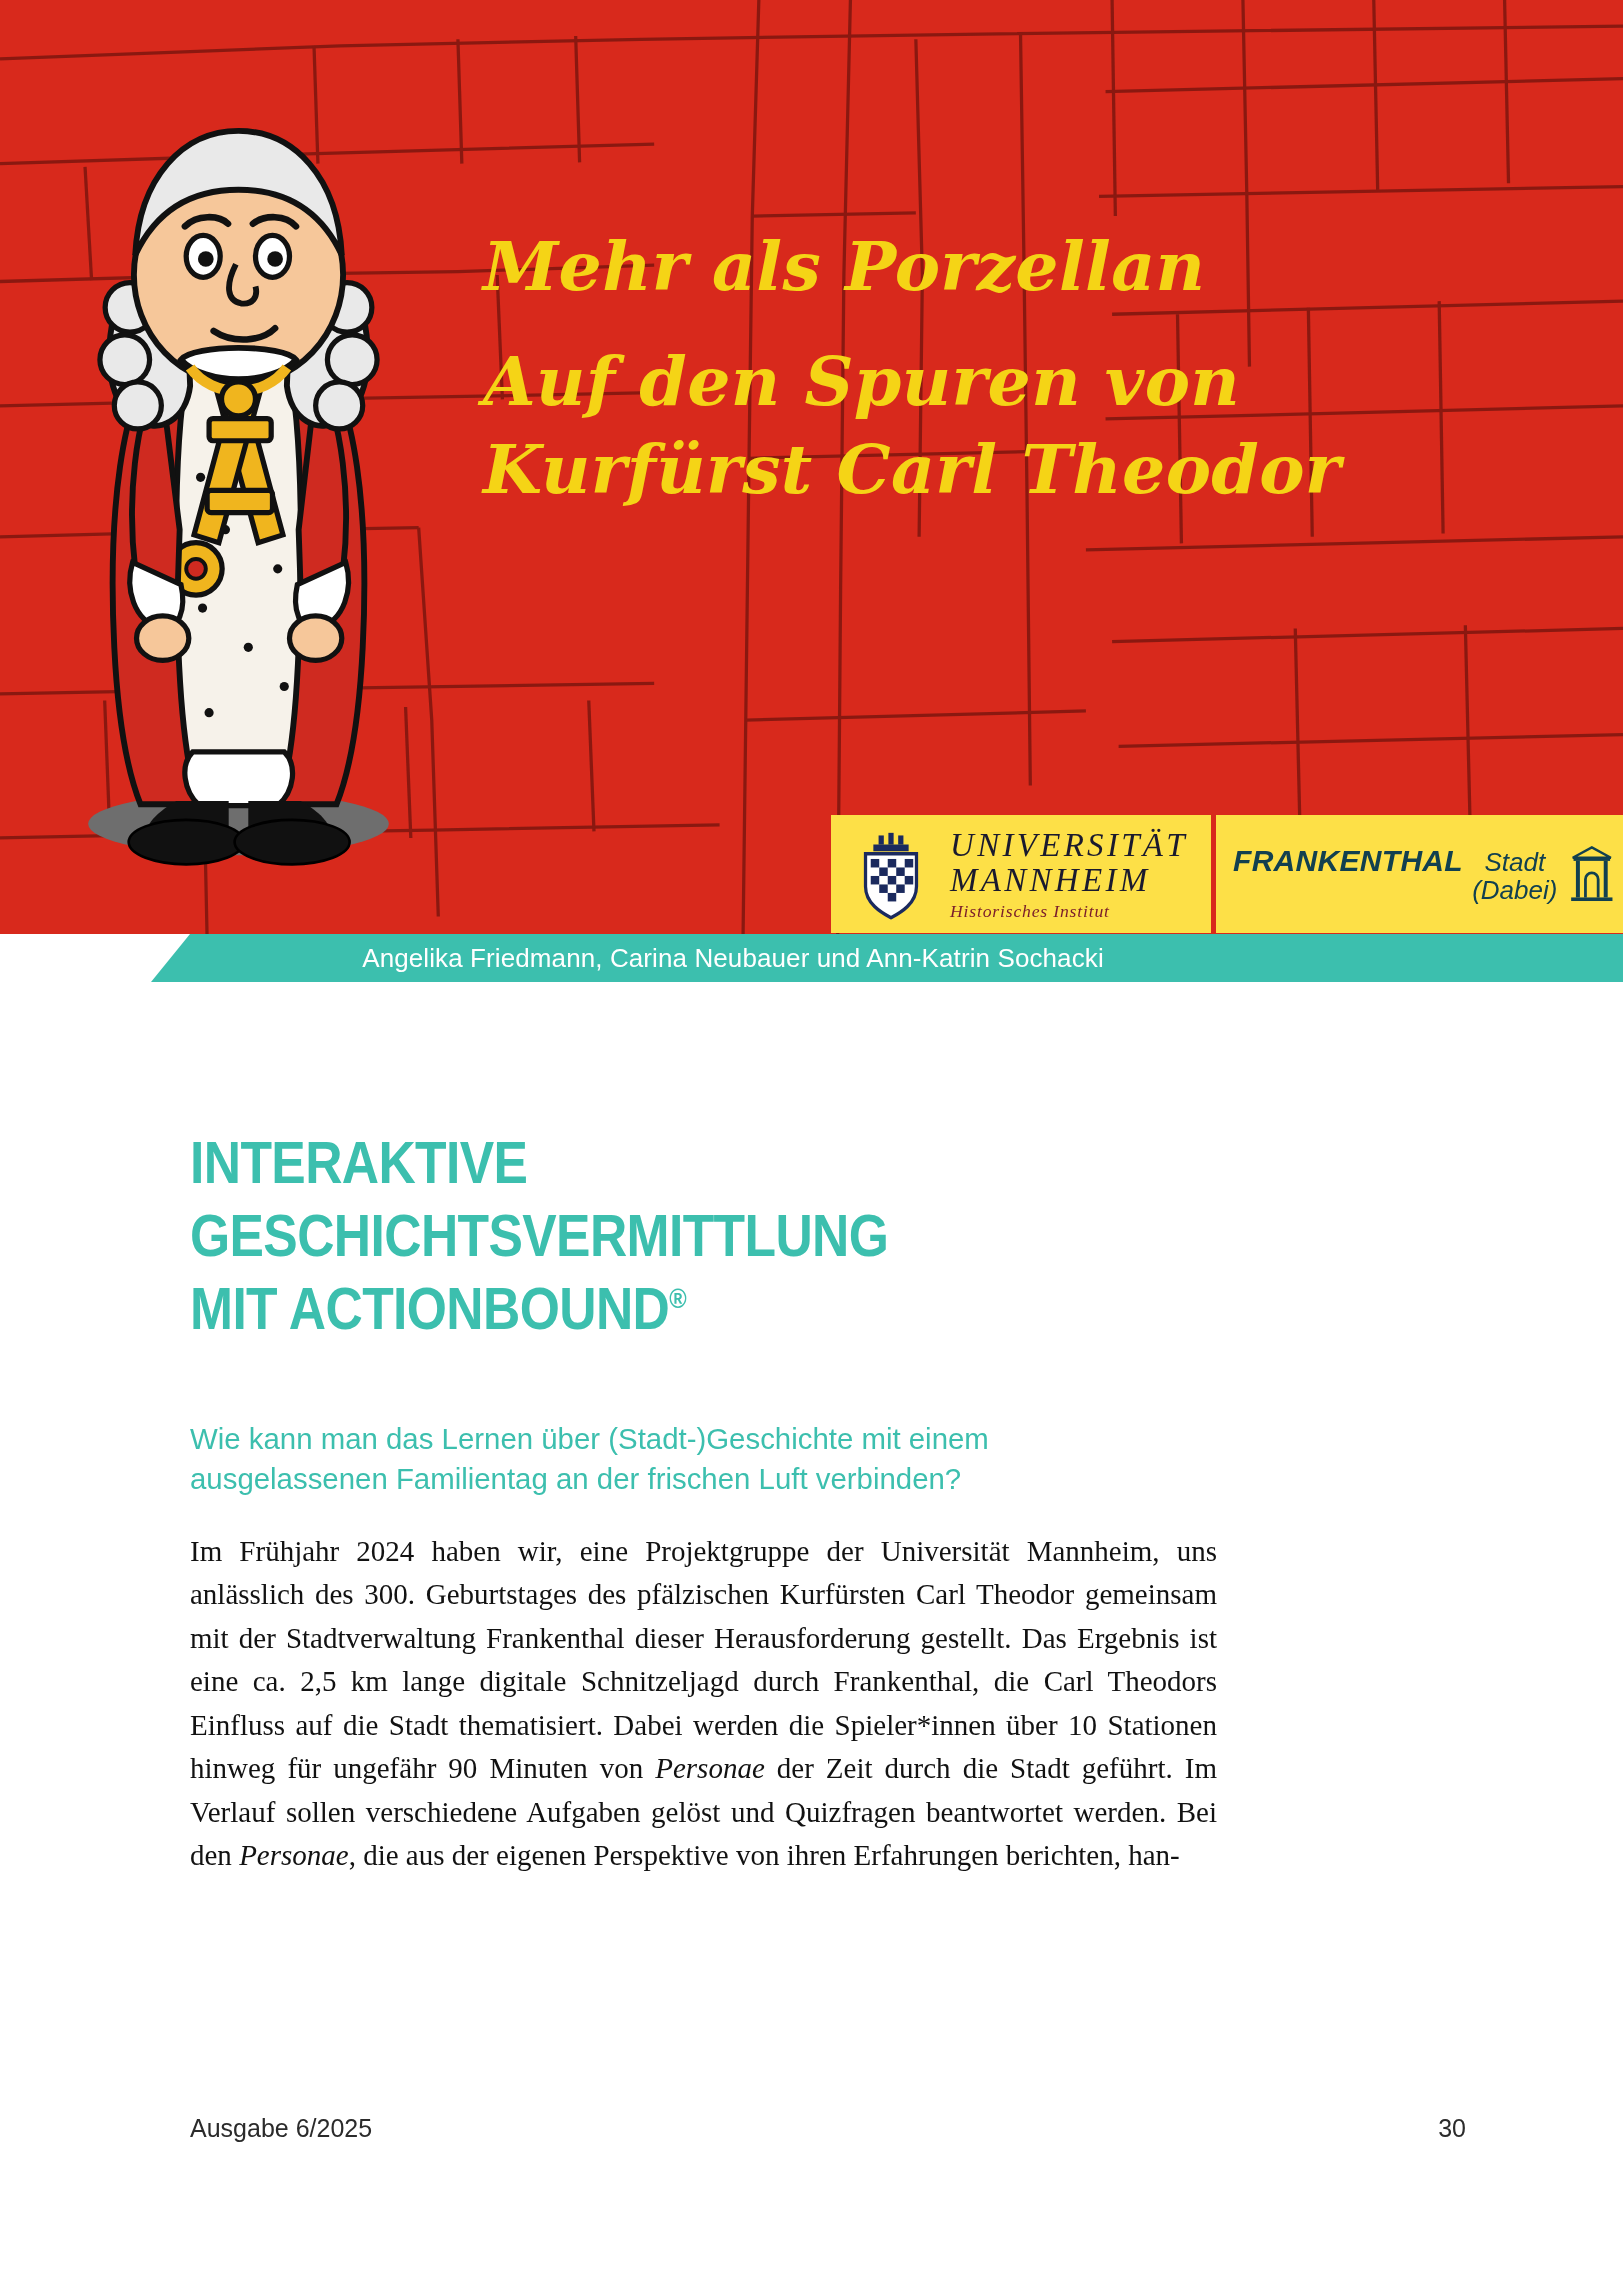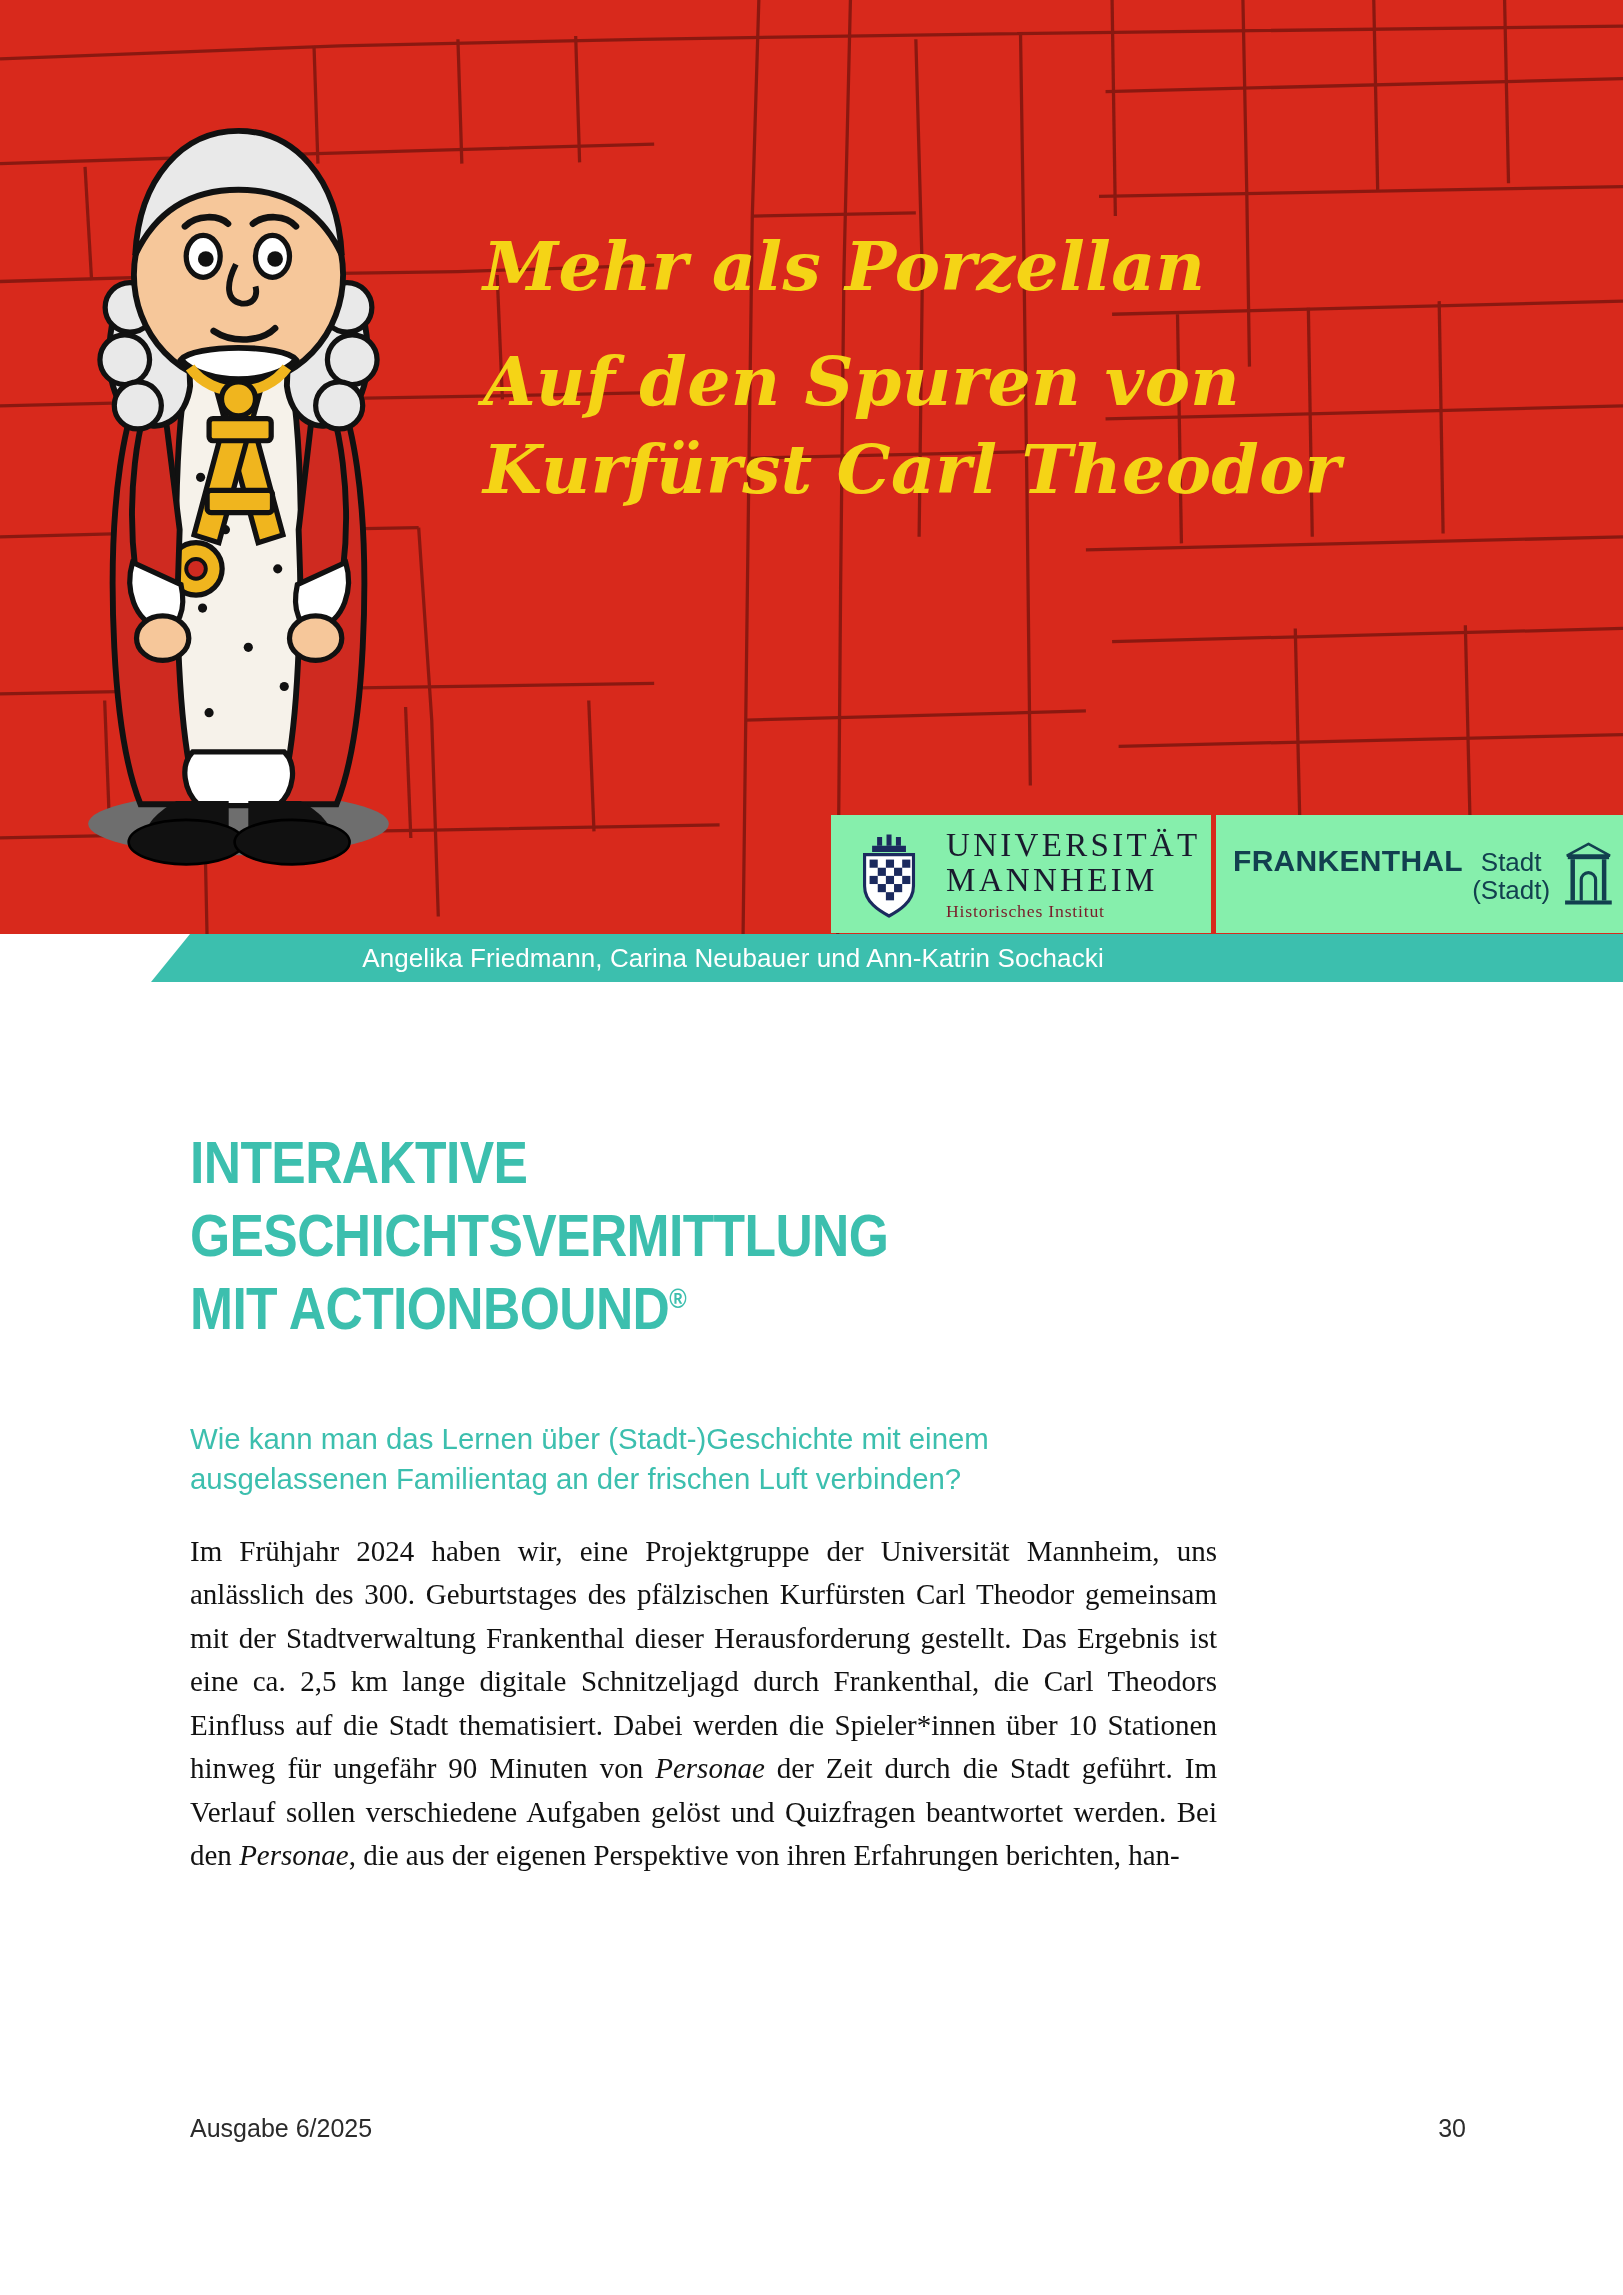--- a/index.html
+++ b/index.html
@@ -65,25 +65,26 @@
   
   .logo-row {
     position: absolute;
     left: 831px;
     top: 815px;
     display: flex;
     align-items: stretch;
     gap: 0;
   }
   .logo-box {
-    background: #86efac;
+    background: #fde047;
     display: flex;
     align-items: center;
     padding: 6.5px 10.5px;
     box-sizing: border-box;
+    font-style: italic;
   }
   .logo-uni {
     width: 380px;
     height: 118px;
     justify-content: flex-start;
     gap: 10.5px;
   }
   .logo-uni-text {
     display: flex;
     flex-direction: column;
@@ -413,21 +414,21 @@
         <span class="uni-l2">MANNHEIM</span>
         <span class="uni-l3">Historisches Institut</span>
       </div>
     </div>
 
     <div class="logo-box logo-frankenthal">
       <div class="ft-text">
         <span class="ft-main">FRANKENTHAL</span>
         <span class="ft-stack">
           <span class="ft-stadt">Stadt</span>
-          <span class="ft-pfalz">(Stadt)</span>
+          <span class="ft-pfalz">(Dabei)</span>
         </span>
       </div>
       <svg width="92" height="98" viewBox="0 0 140 150">
         <path d="M70 8 L118 34 L22 34 Z" fill="none" stroke="#12404f" stroke-width="6"></path>
         <rect x="24" y="34" width="92" height="8" fill="#12404f"></rect>
         <rect x="30" y="42" width="10" height="92" fill="#12404f"></rect>
         <rect x="100" y="42" width="10" height="92" fill="#12404f"></rect>
         <path d="M54 134 v-46 a16 16 0 0 1 32 0 v46" fill="none" stroke="#12404f" stroke-width="7"></path>
         <rect x="18" y="134" width="104" height="9" fill="#12404f"></rect>
       </svg>

